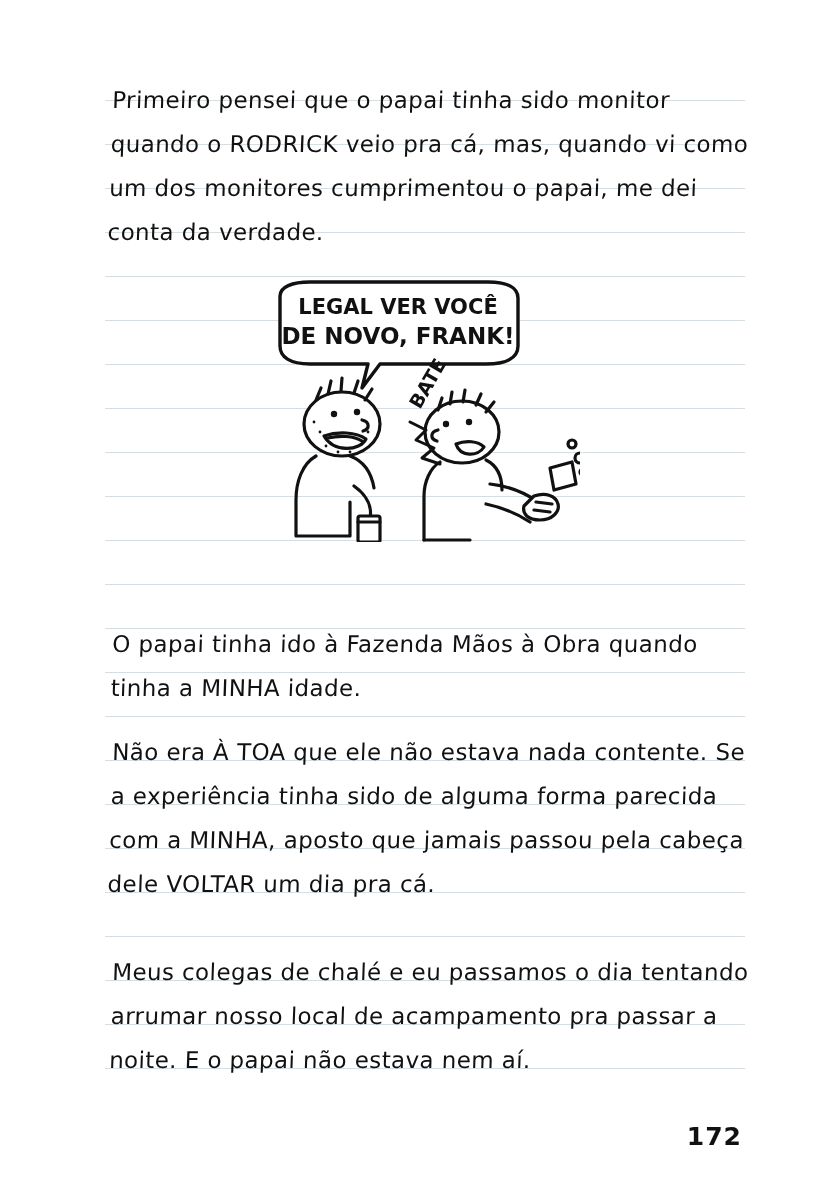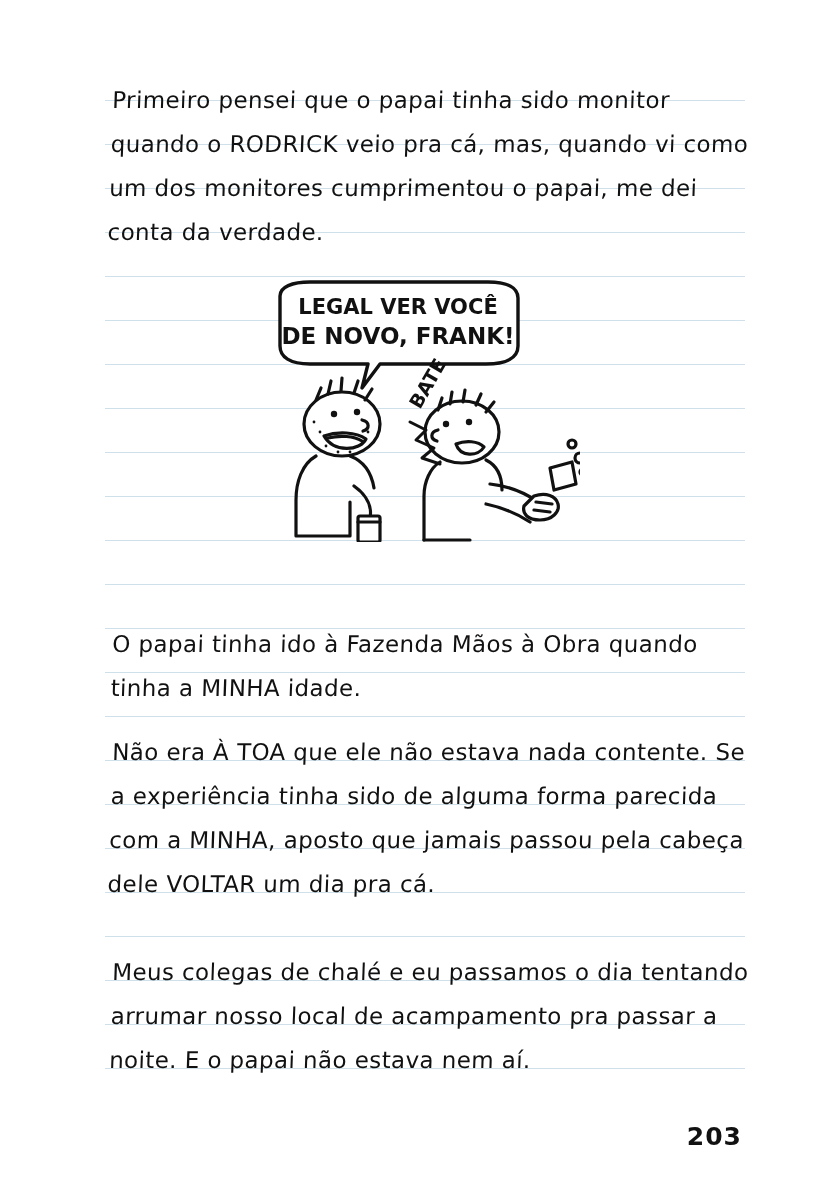--- a/index.html
+++ b/index.html
@@ -188,14 +188,14 @@
 
       <text class="bubble-text" x="148" y="42" font-size="21" text-anchor="middle">LEGAL VER VOCÊ</text>
       <text class="bubble-text" x="148" y="72" font-size="23" text-anchor="middle">DE NOVO, FRANK!</text>
     </svg>
   </div>
 
   <div class="para hand" id="p2">O papai tinha ido à Fazenda Mãos à Obra quando tinha a MINHA idade.</div>
   <div class="para hand" id="p3">Não era À TOA que ele não estava nada contente. Se a experiência tinha sido de alguma forma parecida com a MINHA, aposto que jamais passou pela cabeça dele VOLTAR um dia pra cá.</div>
   <div class="para hand" id="p4">Meus colegas de chalé e eu passamos o dia tentando arrumar nosso local de acampamento pra passar a noite. E o papai não estava nem aí.</div>
 
-  <div id="pagenum">203</div>
+  <div id="pagenum">172</div>
 </div>
 
 </body></html>

